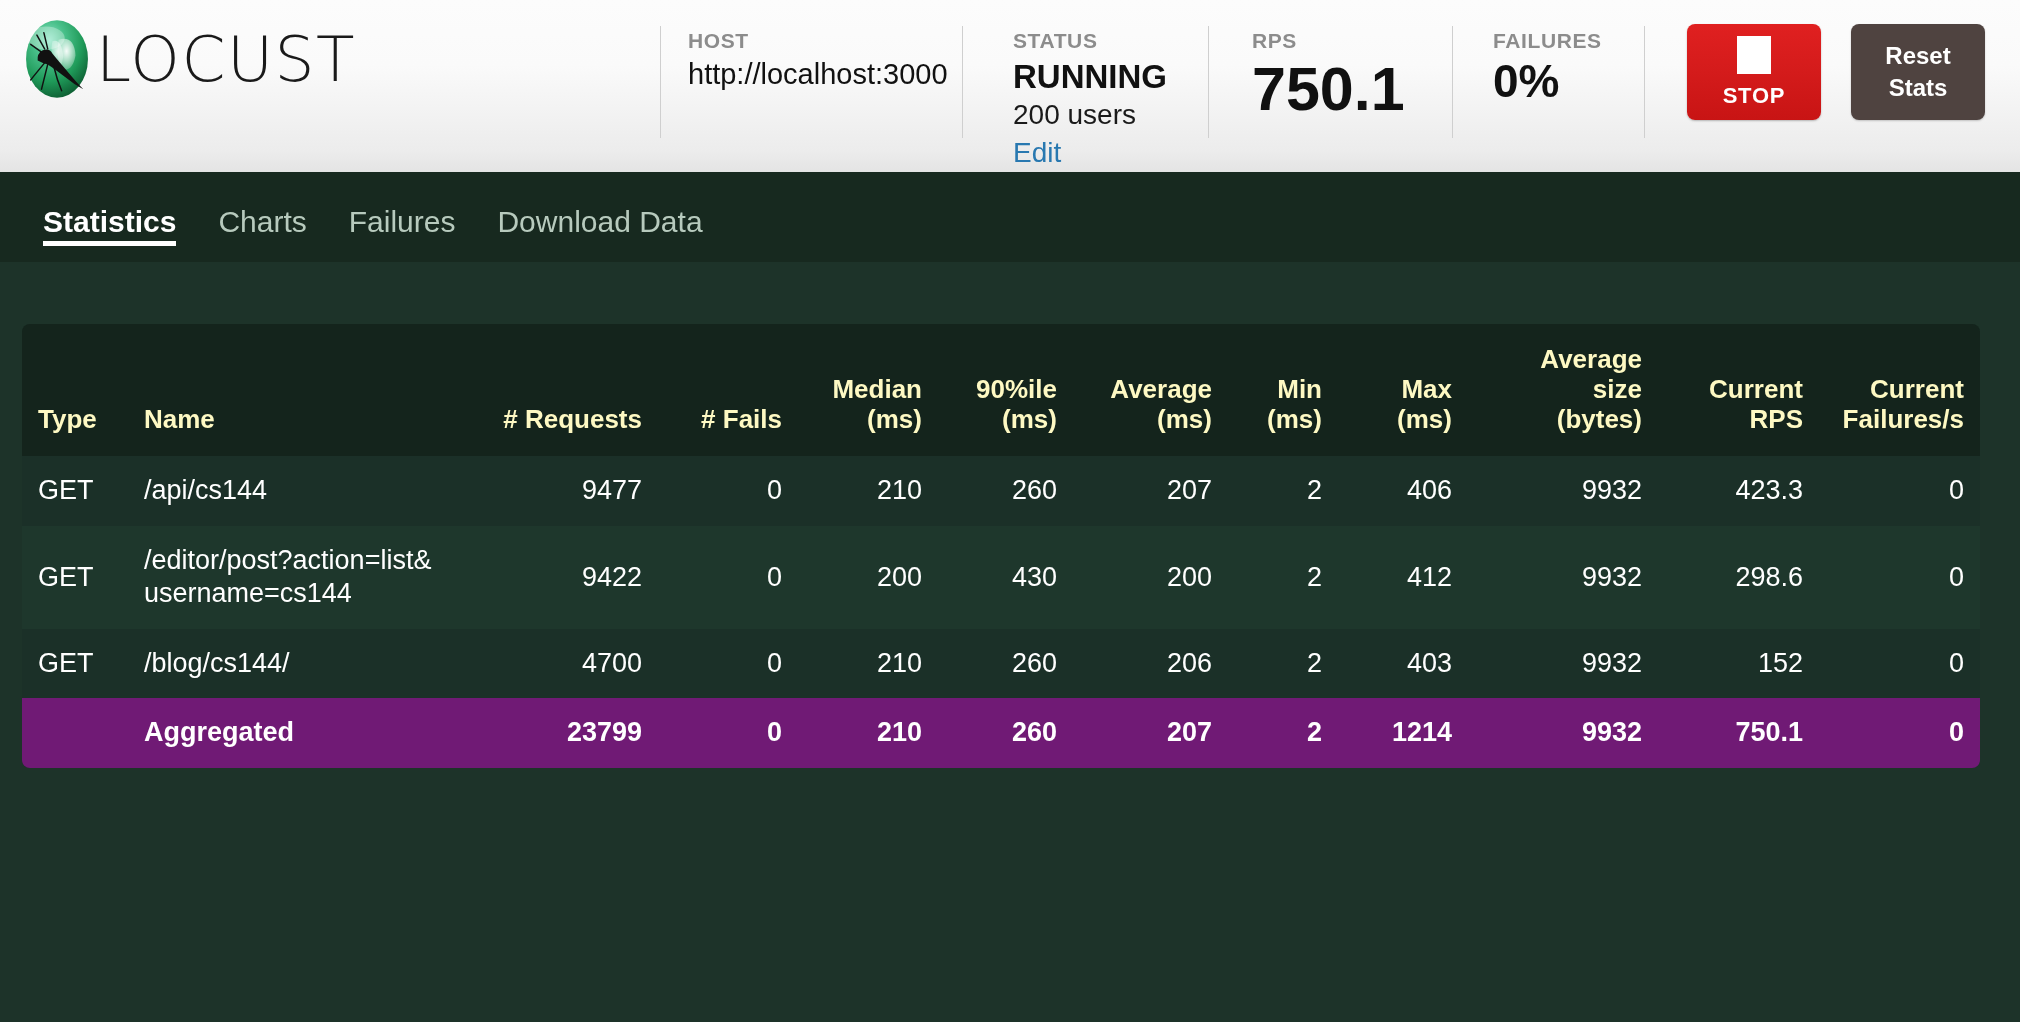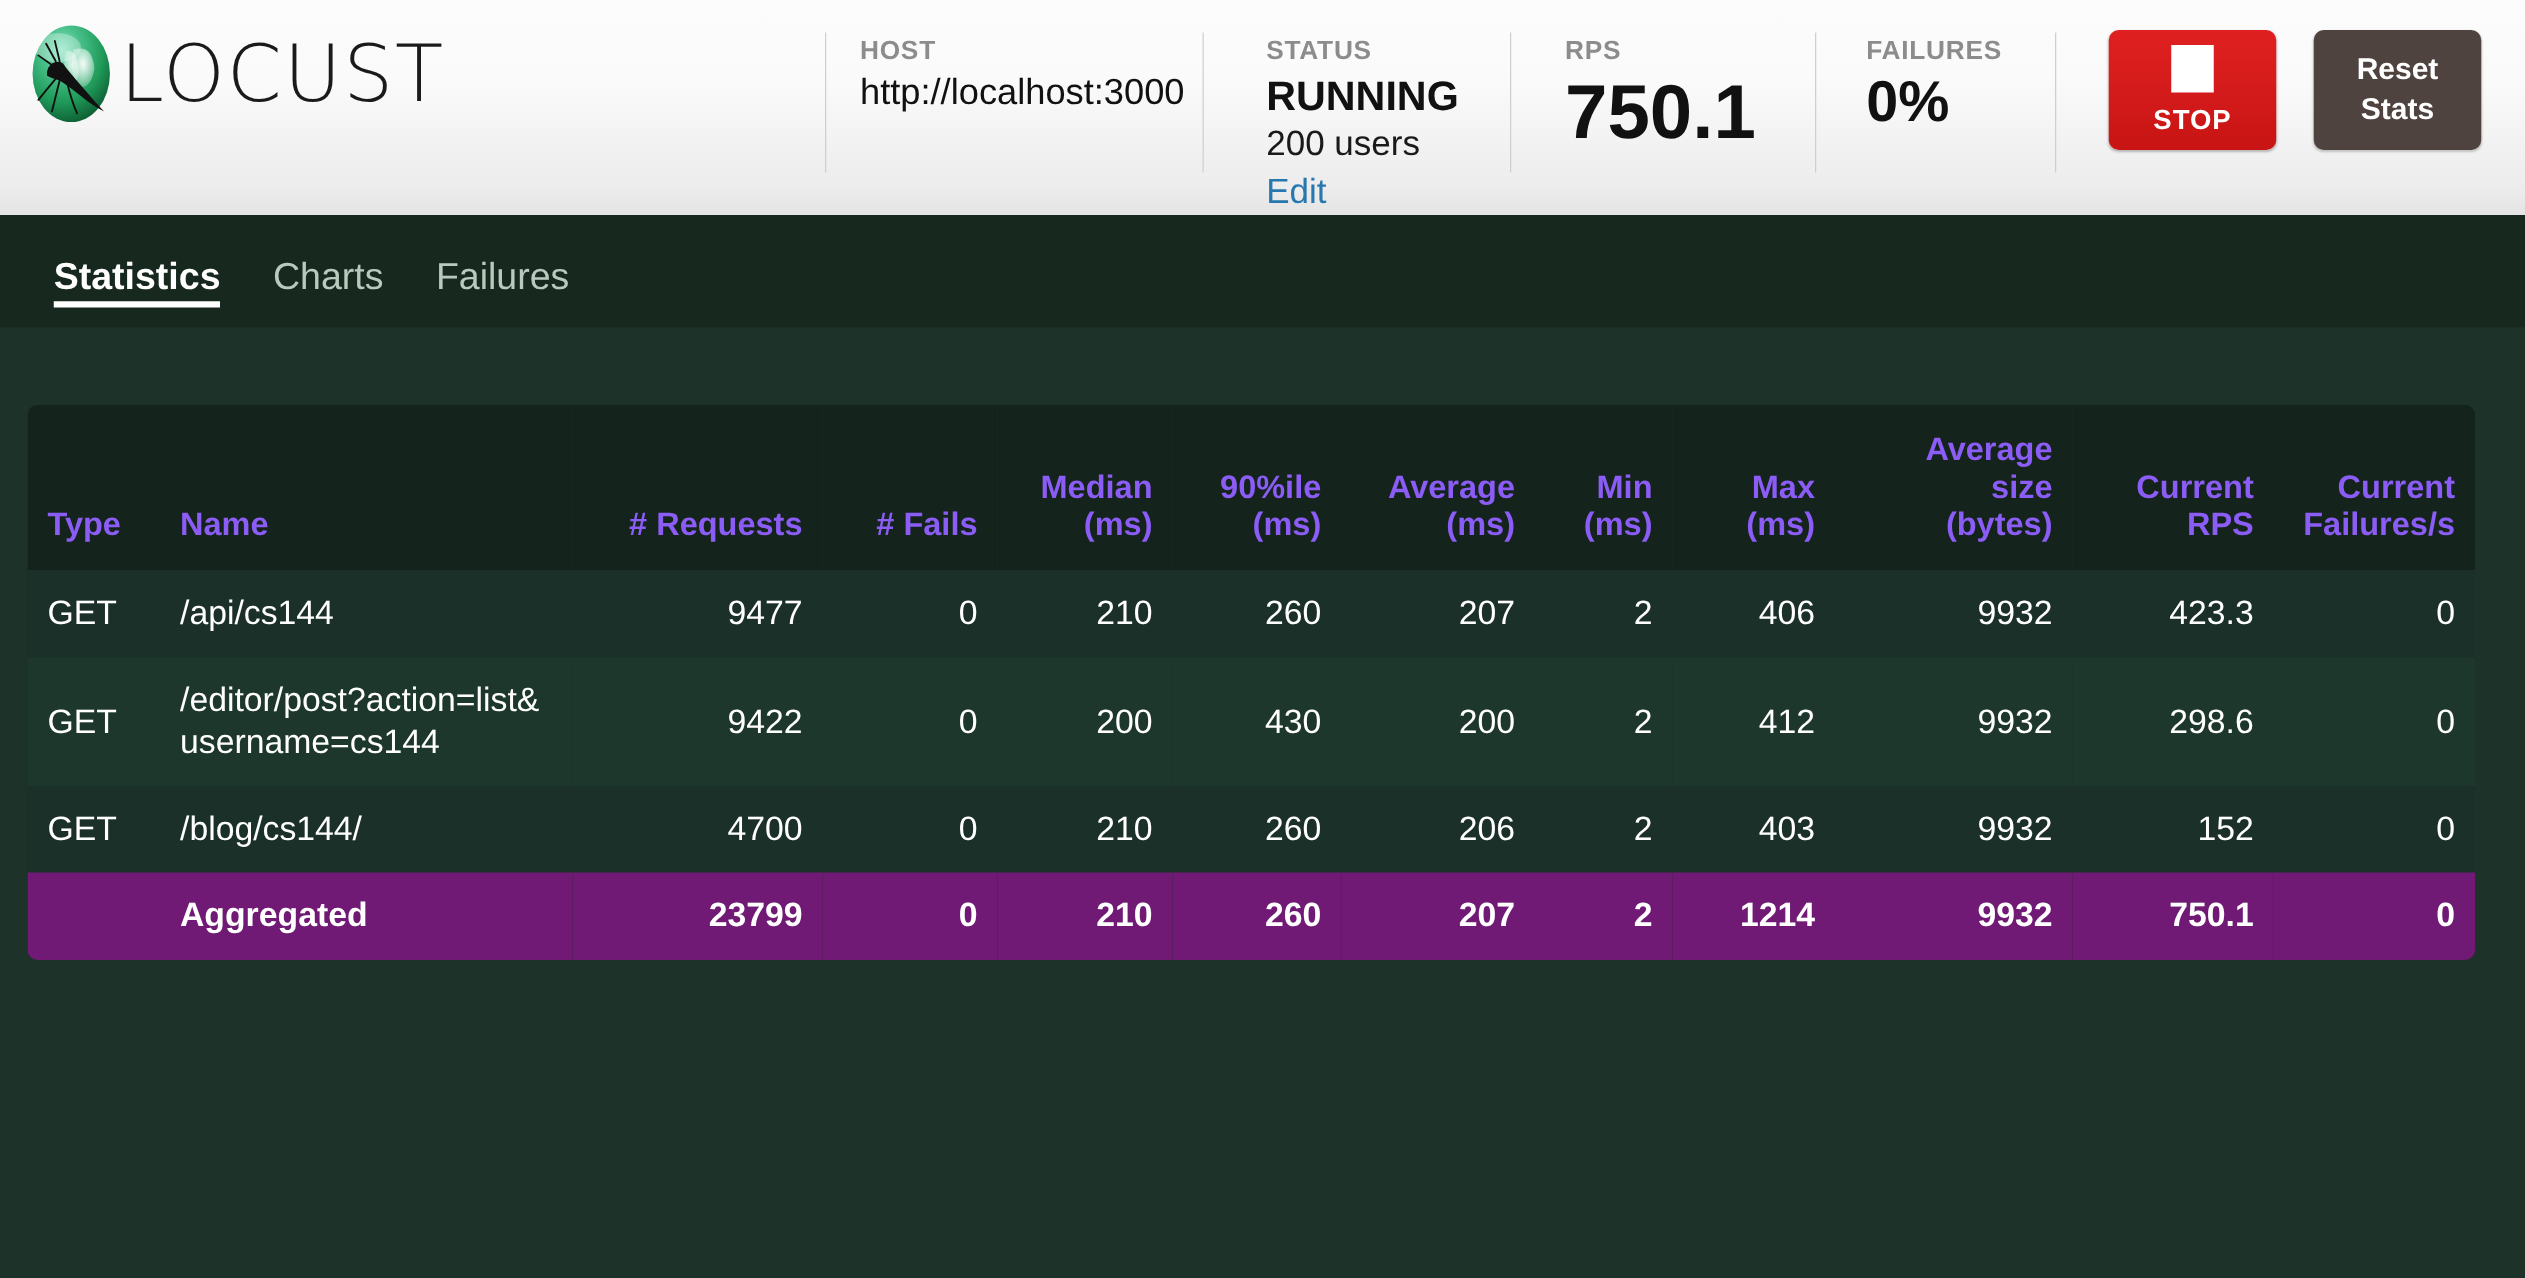--- a/index.html
+++ b/index.html
@@ -156,21 +156,21 @@
     width: 1958px;
     background: #1b3028;
     border-radius: 8px;
     overflow: hidden;
   }
   table#stats-table {
     width: 100%; border-collapse: collapse; table-layout: fixed;
   }
   #stats-table thead th {
     background: #14241c;
-    color: #8b5cf6;
+    color: #fef9c3;
     font-size: 26px;
     font-weight: bold;
     padding: 20px 16px 22px 16px;
     vertical-align: bottom;
     line-height: 1.16;
     box-sizing: border-box;
   }
   #stats-table thead th.left { text-align: left; }
   #stats-table thead th.right { text-align: right; }
 
@@ -290,20 +290,21 @@
     </button>
 
   </div>
 </div>
 
 <div id="nav-bar">
   <div id="nav-tabs">
     <div class="nav-tab active">Statistics</div>
     <div class="nav-tab">Charts</div>
     <div class="nav-tab">Failures</div>
+    <div class="nav-tab">Download Data</div>
   </div>
 </div>
 
 <div id="main-area">
   <div id="stats-card">
     <table id="stats-table">
       <colgroup>
         <col class="c-type">
           <col class="c-name">
           <col class="c-req">

